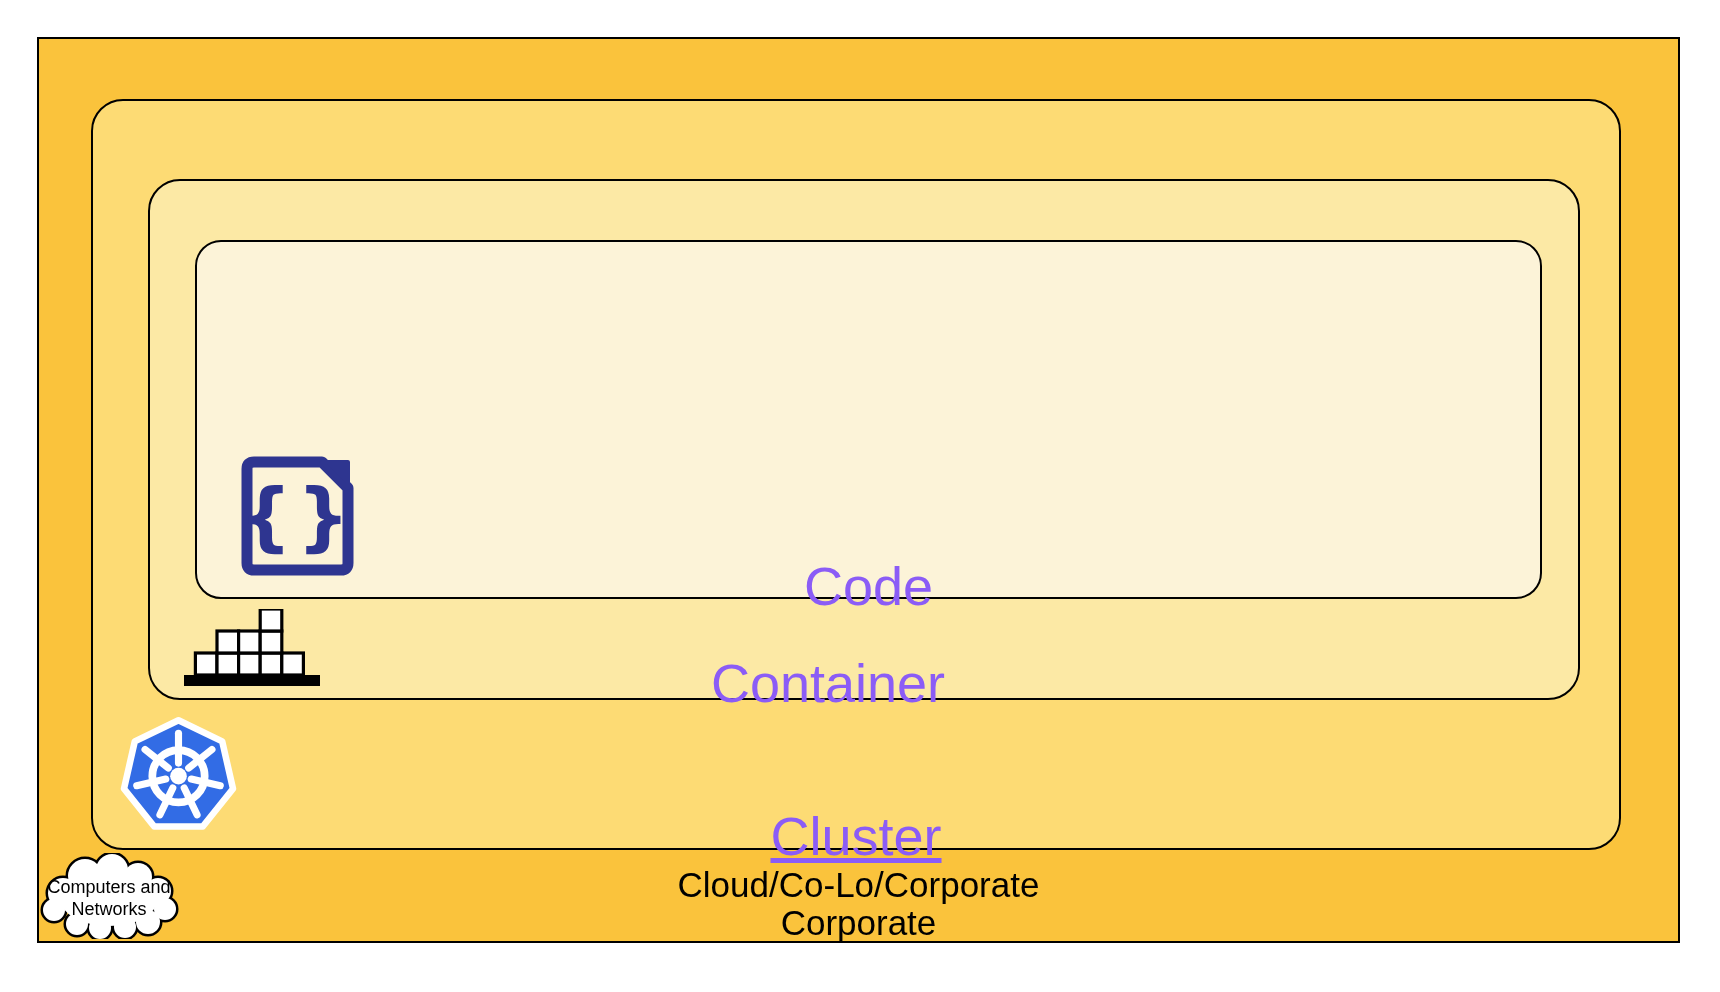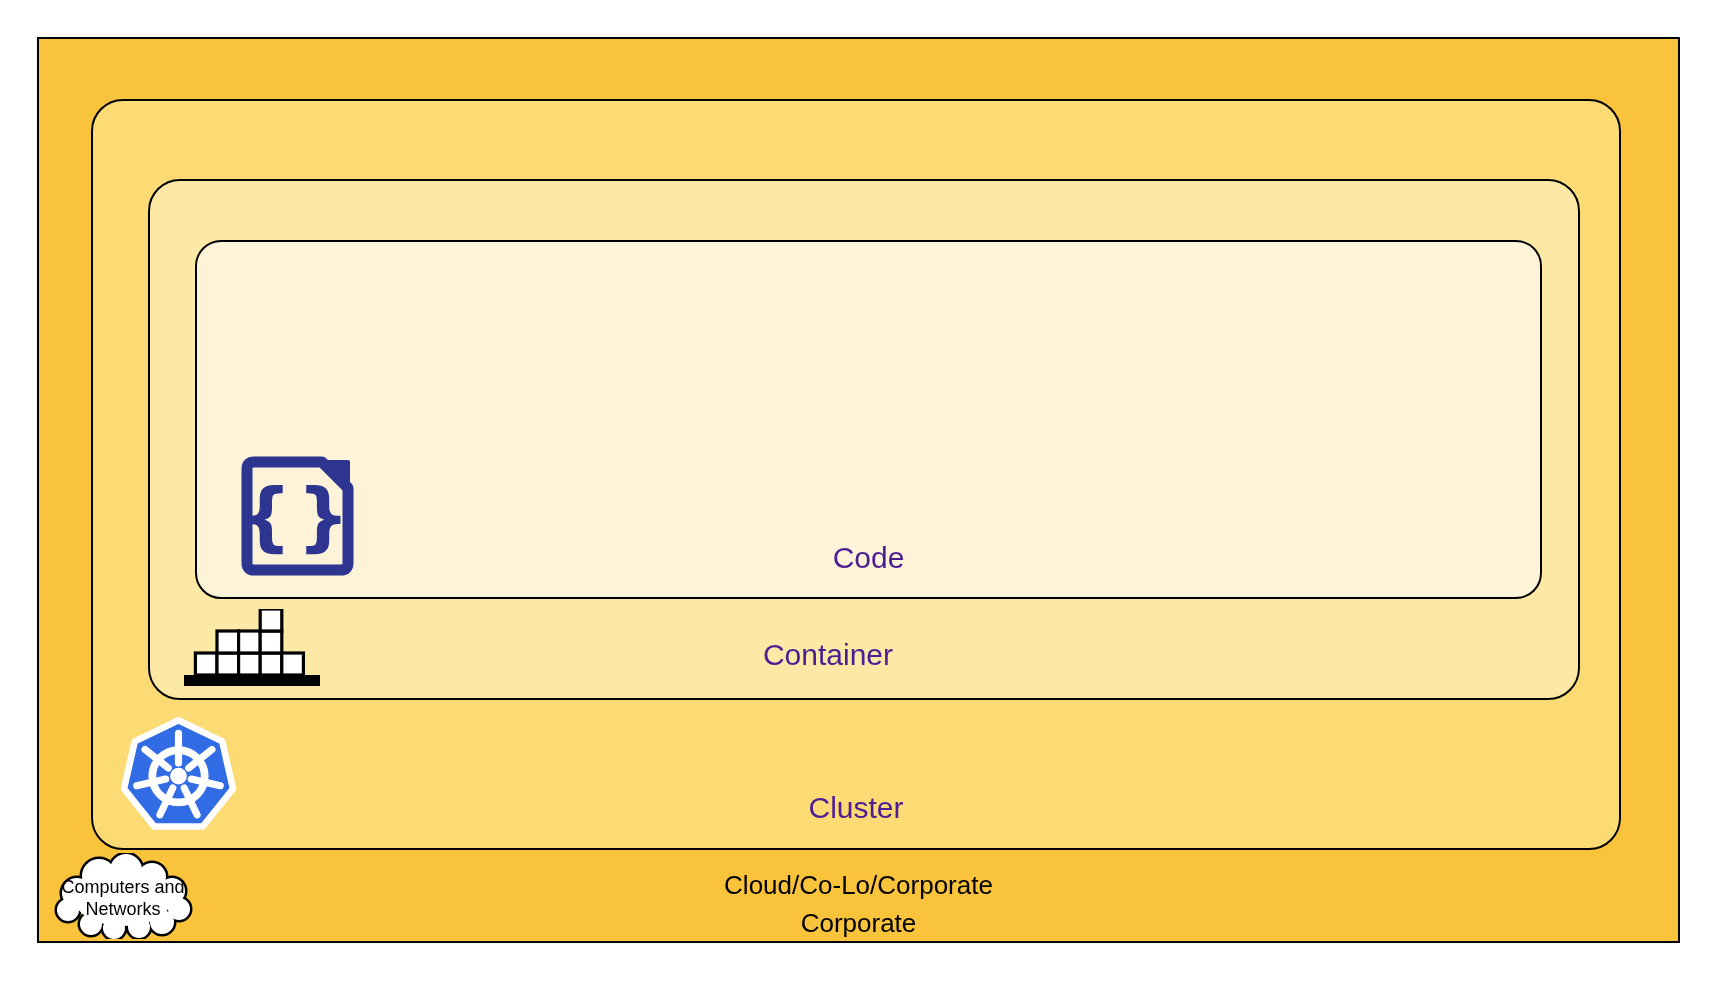--- a/index.html
+++ b/index.html
@@ -7,33 +7,33 @@
     width:1720px;height:992px;position:relative;background:#ffffff;
     font-family:"Liberation Sans",sans-serif;overflow:hidden;
   }
   .box{position:absolute;box-sizing:border-box;border:2px solid #000;}
   #dc-box{left:37px;top:37px;width:1643px;height:906px;border-width:2.5px;border-radius:0;}
   #cluster-box{left:91px;top:99px;width:1530px;height:751px;border-radius:32px;}
   #container-box{left:148px;top:179px;width:1432px;height:521px;border-radius:32px;}
   #code-box{left:195px;top:240px;width:1347px;height:359px;border-radius:26px;}
 
   .layer-label{
-    position:absolute;text-align:center;color:#4c1d95;
-    font-size:30px;line-height:1.1;white-space:nowrap;
+    position:absolute;text-align:center;color:#8b5cf6;
+    font-size:54px;line-height:1.1;white-space:nowrap;margin-top:16px;
   }
   #code-label{left:195px;width:1347px;top:541px;}
   #container-label{left:148px;width:1360px;top:638px;}
-  #cluster-label{left:91px;width:1530px;top:791px;}
-  #dc-label{left:37px;width:1643px;top:866px;font-size:26px;line-height:38px;position:absolute;text-align:center;color:#000;}
+  #cluster-label{left:91px;width:1530px;top:791px;text-decoration:underline;}
+  #dc-label{left:37px;width:1643px;top:866px;font-size:35px;line-height:38px;position:absolute;text-align:center;color:#000;}
 
   .icon{position:absolute;}
   #code-icon{left:237px;top:453px;width:120px;height:127px;}
   #container-icon{left:184px;top:609px;width:136px;height:78px;}
   #k8s-icon{left:119px;top:715px;width:119px;height:120px;}
-  #cloud-icon{left:52px;top:853px;width:142px;height:86px;}
+  #cloud-icon{left:38px;top:853px;width:142px;height:86px;}
   svg{display:block;width:100%;height:100%;}
 </style>
 </head>
 <body>
 
 <div class="box" id="dc-box" style="background: rgb(250, 195, 60);"></div>
 <div class="box" id="cluster-box" style="background: rgb(253, 219, 116);"></div>
 <div class="box" id="container-box" style="background: rgb(252, 233, 165);"></div>
 <div class="box" id="code-box" style="background: rgb(252, 243, 216);"></div>
 

